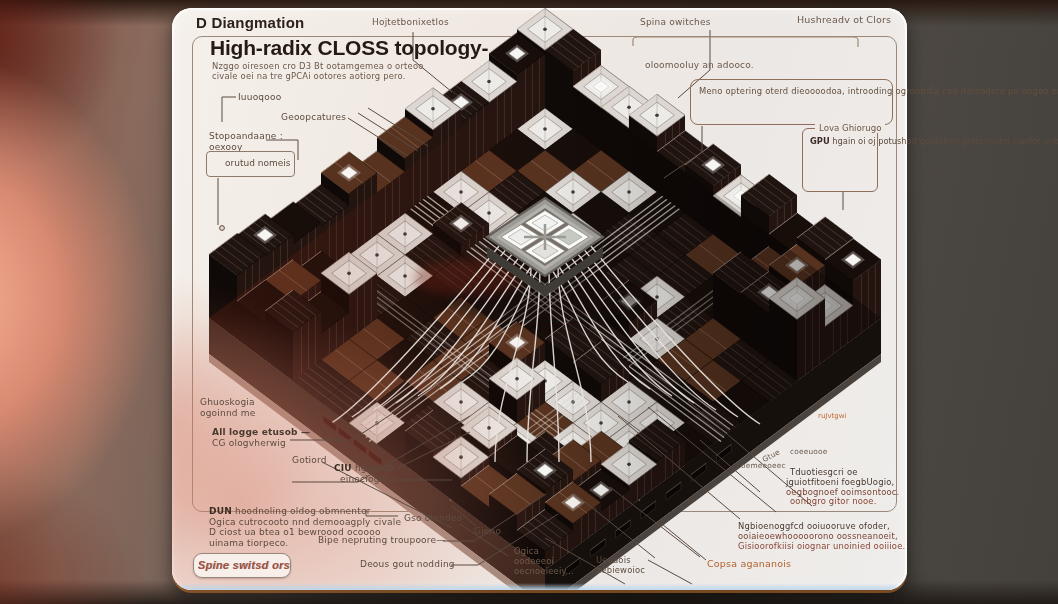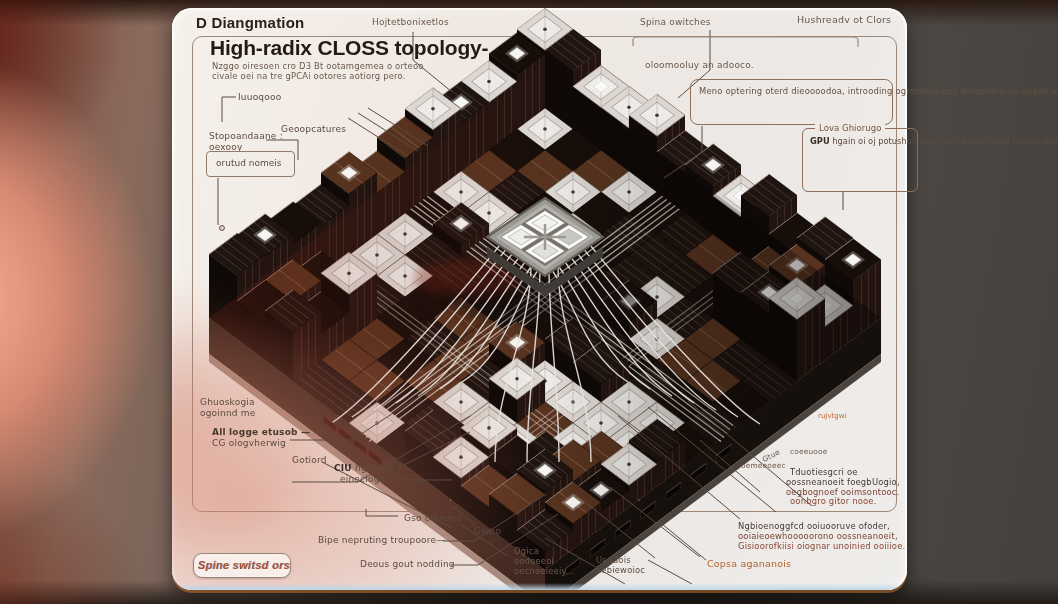--- a/index.html
+++ b/index.html
@@ -38,29 +38,29 @@
   .lbl span{display:block}
   .sm{font-size:8.4px;line-height:9.8px}
   .tiny{font-size:7.4px;line-height:8.4px;color:#6d5a4d}
   .doc-label{font:700 15px/17px "Liberation Sans",sans-serif;color:#2c211a;letter-spacing:.2px}
   .title-main{font:700 21px/22px "Liberation Sans",sans-serif;color:#241a12;letter-spacing:-.2px}
   .title-right{font:700 18px/20px "Liberation Sans",sans-serif;color:#241a12;letter-spacing:-.2px}
   .subtle{color:#6b584b}
   .note-box{position:absolute;left:690px;top:79px;width:203px;height:46px;z-index:5;
     border:1.3px solid #8f6f5a;border-radius:8px;padding:5px 8px;box-sizing:border-box;
     font:8.4px/12px "DejaVu Sans",sans-serif;color:#63503f;letter-spacing:.2px;white-space:nowrap}
-  .fieldset{position:absolute;left:802px;top:128px;width:116px;height:64px;z-index:5;
+  .fieldset{position:absolute;left:802px;top:128px;width:76px;height:64px;z-index:5;
     border:1.3px solid #8f6f5a;border-radius:6px;box-sizing:border-box;text-align:center;}
   .fieldset .legend{position:absolute;left:12px;top:-6px;background:#f0eae5;padding:0 4px;
     font:8.6px "DejaVu Sans",sans-serif;color:#6b584b;white-space:nowrap}
   .fieldset .fbody{position:absolute;left:7px;top:7px;font:8.3px/10.6px "DejaVu Sans",sans-serif;
     color:#5d4b3f;white-space:nowrap}
   .boxed{position:absolute;left:206px;top:151px;width:89px;height:26px;z-index:5;
     border:1.2px solid #8f7a6a;border-radius:4px;box-sizing:border-box;
-    font:9px/23px "DejaVu Sans",sans-serif;color:#5d4b3f;padding-left:9px;white-space:nowrap}
+    font:9px/23px "DejaVu Sans",sans-serif;color:#5d4b3f;padding-left:18px;white-space:nowrap}
   .pill{position:absolute;left:193px;top:553px;width:98px;height:25px;z-index:5;
     border:1.4px solid #97867a;border-radius:9px;background:rgba(250,246,242,.85);
     box-shadow:0 1px 2px rgba(120,80,60,.35);box-sizing:border-box;text-align:right;
     font:italic 700 11px/22px "Liberation Sans",sans-serif;color:#a8502f;
     text-shadow:1px 0 0 rgba(70,100,170,.45);letter-spacing:.3px}
   .red{color:#8a4636}
   .rust{color:#7a4334}
   .orange{color:#b3622f}
   b{color:#3a2c22}
 </style>
@@ -1039,21 +1039,21 @@
   <div class="lbl subtle" style="left:372px;top:17px">Hojtetbonixetlos</div>
   <div class="lbl subtle" style="left:640px;top:17px">Spina owitches</div>
   <div class="lbl subtle" style="left:797px;top:14px;font-size:9.5px">Hushreadv ot Clors</div>
 
   <div class="lbl title-main" style="left:210px;top:37px">High-radix CLOSS topology-</div>
   <div class="lbl sm subtle" style="left:212px;top:62px">
     <span>Nzggo oiresoen cro D3 Bt ootamgemea o orteoo</span>
     <span>civale oei na tre gPCAi ootores aotiorg pero.</span>
   </div>
   <div class="lbl" style="left:238px;top:92px">Iuuoqooo</div>
-  <div class="lbl" style="left:281px;top:124px">Geoopcatures</div>
+  <div class="lbl" style="left:281px;top:112px">Geoopcatures</div>
   <div class="lbl" style="left:209px;top:131px">
     <span>Stopoandaane :</span>
     <span>oexooy</span>
   </div>
   <div class="boxed">orutud nomeis</div>
 
   <div class="lbl subtle" style="left:645px;top:60px">oloomooluy an adooco.</div>
   <div class="note-box">
     <span>Meno optering oterd dieoooodoa, introoding</span>
     <span>ogronbdia coo deroodero po oogoo enoatio,</span>
@@ -1074,20 +1074,26 @@
     <span>ogoinnd me</span>
   </div>
   <div class="lbl" style="left:212px;top:427px">
     <span style="font-weight:700;color:#4a392e">All logge etusob —</span>
     <span>CG ologvherwig</span>
   </div>
   <div class="lbl" style="left:292px;top:455px">Gotiord</div>
   <div class="lbl" style="left:334px;top:463px">
     <span><b>CIU</b><i style="font-style:normal"> hgeotob</i></span>
     <span style="padding-left:6px">eineciogd</span>
+  </div>
+  <div class="lbl" style="left:209px;top:506px;line-height:10.6px">
+    <span><b>DUN</b><i style="font-style:normal"> hoodnoling oldog obmnentor</i></span>
+    <span>Ogica cutrocooto nnd demooagply civale</span>
+    <span>D ciost ua btea o1 bewroood ocoooo</span>
+    <span>uinama tiorpeco.</span>
   </div>
   <div class="lbl" style="left:404px;top:513px">Gso olendeo</div>
   <div class="lbl" style="left:318px;top:535px">Bipe nepruting troupoore—</div>
   <div class="pill">Spine switsd ors</div>
   <div class="lbl" style="left:360px;top:559px">Deous gout nodding</div>
 
   <div class="lbl" style="left:474px;top:526px">Gieno</div>
   <div class="lbl sm" style="left:514px;top:547px;color:#6d5a4d">
     <span>Ogica</span>
     <span>oodeeeoi</span>
@@ -1102,18 +1108,18 @@
     <span style="color:#4a3a32">Ngbioenoggfcd ooiuooruve ofoder,</span>
     <span class="rust">ooiaieoewhooooorono oossneanoeit,</span>
     <span class="red">Gisioorofkiisi oiognar unoinied ooiiioe.</span>
   </div>
 
   <div class="lbl tiny" style="left:762px;top:452px;transform:rotate(-28deg)">Gtue</div>
   <div class="lbl tiny" style="left:790px;top:448px">coeeuooe</div>
   <div class="lbl tiny" style="left:741px;top:462px">oemeeoeec</div>
   <div class="lbl sm" style="left:790px;top:468px">
     <span style="color:#463830">Tduotiesgcri oe</span>
-    <span style="color:#463830;margin-left:-4px">oossneanoeit foegbUogio,</span>
+    <span style="color:#463830;margin-left:-4px">jguiotfitoeni foegbUogio,</span>
     <span class="rust" style="margin-left:-4px">oegbognoef ooimsontooc.</span>
     <span class="red">oonbgro gitor nooe.</span>
   </div>
 
 </div>
 
 </body></html>

